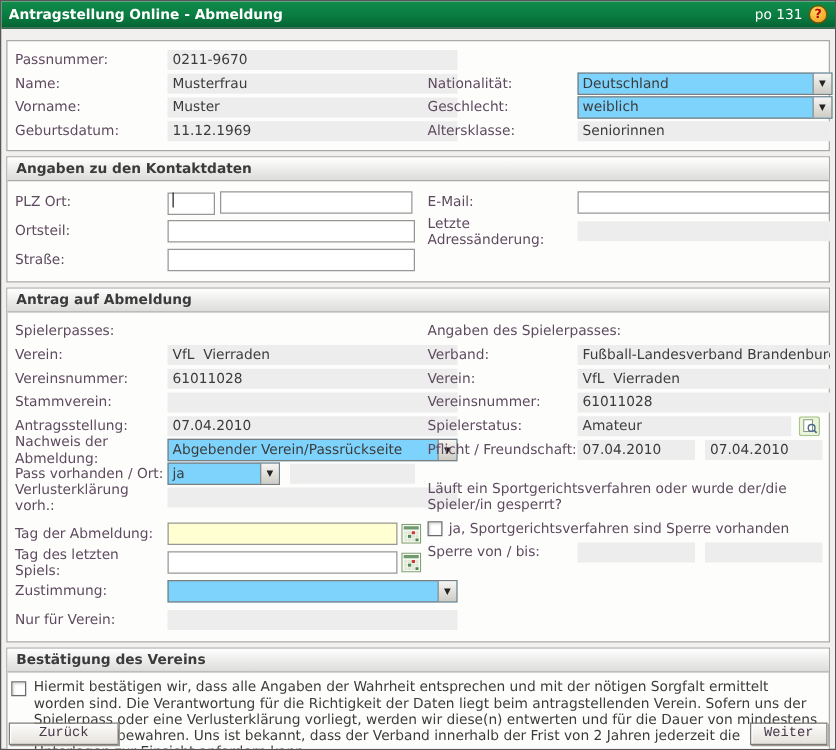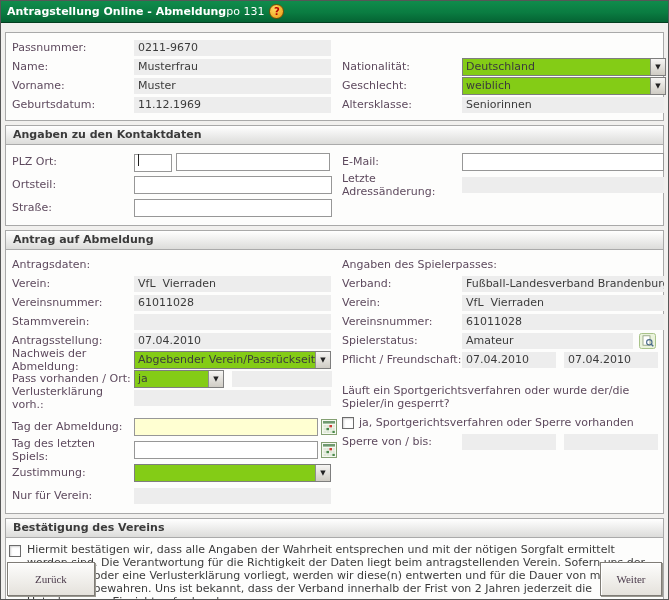--- a/index.html
+++ b/index.html
@@ -4,21 +4,21 @@
 <style>
   * { margin:0; padding:0; box-sizing:border-box; }
   html,body { background:#888; }
   body { font-family:"DejaVu Sans","Liberation Sans",sans-serif; }
   .page {
     position:relative; width:669px; height:600px; overflow:hidden;
     background:#f1f0ee; border:1px solid #565656;
   }
   
   .titlebar {
-    height:22px; display:flex; align-items:center; 
+    height:22px; display:flex; align-items:center; justify-content:space-between;
     padding:0 6px; background:linear-gradient(to bottom,#108c4c 0%,#0a7c41 55%,#056333 100%);
     border-bottom:1px solid #033d1f; margin-bottom:9px;
   }
   .tb-title { color:#fff; font-size:11px; font-weight:bold; }
   .tb-right { display:flex; align-items:center; gap:5px; }
   .tb-code { color:#fff; font-size:11px; }
   .help-icon {
     width:15px; height:15px; border-radius:50%;
     background:radial-gradient(circle at 35% 30%,#ffd75e,#ec9a12);
     border:1px solid #7a4d04; color:#bb0000; font-size:10px; font-weight:bold;
@@ -44,51 +44,51 @@
   .ro {
     background:#ededed; height:16px; line-height:16px; padding:0 4px;
     font-size:11px; color:#3b3b3b; white-space:pre; overflow:hidden; flex:none;
   }
   .ti {
     height:18px; border:1px solid #979797; background:#fff; font-size:11px;
     color:#3b3b3b; padding:0 3px; font-family:inherit; flex:none;
   }
   .ti.req { background:#ffffd2; }
   .sel {
-    height:18px; border:1px solid #7e7e7e; background:#84cc16;
+    height:18px; border:1px solid #7e7e7e; background:#7dd3fc;
     display:flex; align-items:center; flex:none; cursor:default;
   }
   .sel-text { flex:1; font-size:11px; color:#3b3b3b; padding:0 3px; white-space:pre; overflow:hidden; }
   .sel-btn {
     width:15px; height:16px; flex:none; font-size:7px; color:#222;
     display:flex; align-items:center; justify-content:center;
     background:linear-gradient(to bottom,#f6f5f3,#cfccc4);
     border-left:1px solid #8e8e8e; cursor:pointer;
   }
-  .w38{width:38px}.w154{width:154px}.w198{width:198px}.w200{width:197px}
+  .w38{width:38px}.w154{width:154px}.w198{width:198px}.w200{width:232px}
   .w202{width:202px}.w204{width:204px}.w90{width:90px}.w100{width:100px}
   .w184{width:184px}.w170{width:171px}.w94{width:94px}
   .gap4{width:4px;flex:none}.gap6{width:6px;flex:none}.gap8{width:8px;flex:none}.gap3{width:3px;flex:none}
   .icon-btn { flex:none; display:flex; align-items:center; cursor:pointer; }
   .plz-wrap { position:relative; }
   .caret { position:absolute; left:4px; top:3px; width:1px; height:12px; background:#222; }
   .cb {
     width:12px; height:12px; flex:none; background:#fff; border:1px solid #6b6b6b;
     box-shadow:inset 1px 1px 2px rgba(0,0,0,.18); cursor:pointer;
   }
   .cb-label { font-size:11px; color:#5e4a5e; margin-left:5px; }
   .question { font-size:11px; color:#5e4a5e; line-height:13px; width:310px; margin:1px 0 3px 0; }
   
   .confirm-row { display:flex; align-items:flex-start; padding:5px 8px 2px 3px; }
   .confirm-row .cb { margin-top:2px; }
   .confirm-text { flex:1; font-size:11px; line-height:13px; color:#3b3b3b; margin-left:6px; }
   
   .footer { position:absolute; left:0; right:0; bottom:3px; display:flex; justify-content:space-between; padding:0 6px; }
   .btn {
-    height:34px; font-size:11px; color:#4a3a4a; font-family:Liberation Serif, serif;
+    height:18px; font-size:11px; color:#4a3a4a; font-family:Liberation Mono, monospace;
     background:linear-gradient(to bottom,#fdfdfc,#e5e2dc);
     border:1px solid #7f7c76; box-shadow:inset 1px 1px 0 #fff, 1px 1px 0 #9a9890;
     cursor:pointer;
   }
   .btn-back { width:88px; } .btn-next { width:62px; }
 </style>
 </head>
 <body>
 
 <div class="page">
@@ -175,21 +175,21 @@
         </div>
       </div>
     </div>
   </div>
 
   <div class="box">
     <div class="box-h">Antrag auf Abmeldung</div>
     <div class="box-c cols">
       <div class="col-l">
         <div class="row">
-          <span class="lbl">Antragsdaten:</span>
+          <span class="lbl">Spielerpasses:</span>
         </div>
         <div class="row">
           <span class="lbl">Verein:</span>
           <span class="ro w200">VfL  Vierraden</span>
         </div>
         <div class="row">
           <span class="lbl">Vereinsnummer:</span>
           <span class="ro w200">61011028</span>
         </div>
         <div class="row">
@@ -312,21 +312,21 @@
         <div class="row">
           <span class="lbl-r">Pflicht / Freundschaft:</span>
           <span class="ro w94">07.04.2010</span>
           <span class="gap8"></span>
           <span class="ro w94">07.04.2010</span>
         </div>
         <div class="spacer14"></div>
         <div class="question">Läuft ein Sportgerichtsverfahren oder wurde der/die Spieler/in gesperrt?</div>
         <div class="row">
           <span class="cb"></span>
-          <span class="cb-label">ja, Sportgerichtsverfahren oder Sperre vorhanden</span>
+          <span class="cb-label">ja, Sportgerichtsverfahren sind Sperre vorhanden</span>
         </div>
         <div class="row">
           <span class="lbl-r">Sperre von / bis:</span>
           <span class="ro w94"></span>
           <span class="gap8"></span>
           <span class="ro w94"></span>
         </div>
       </div>
     </div>
   </div>

